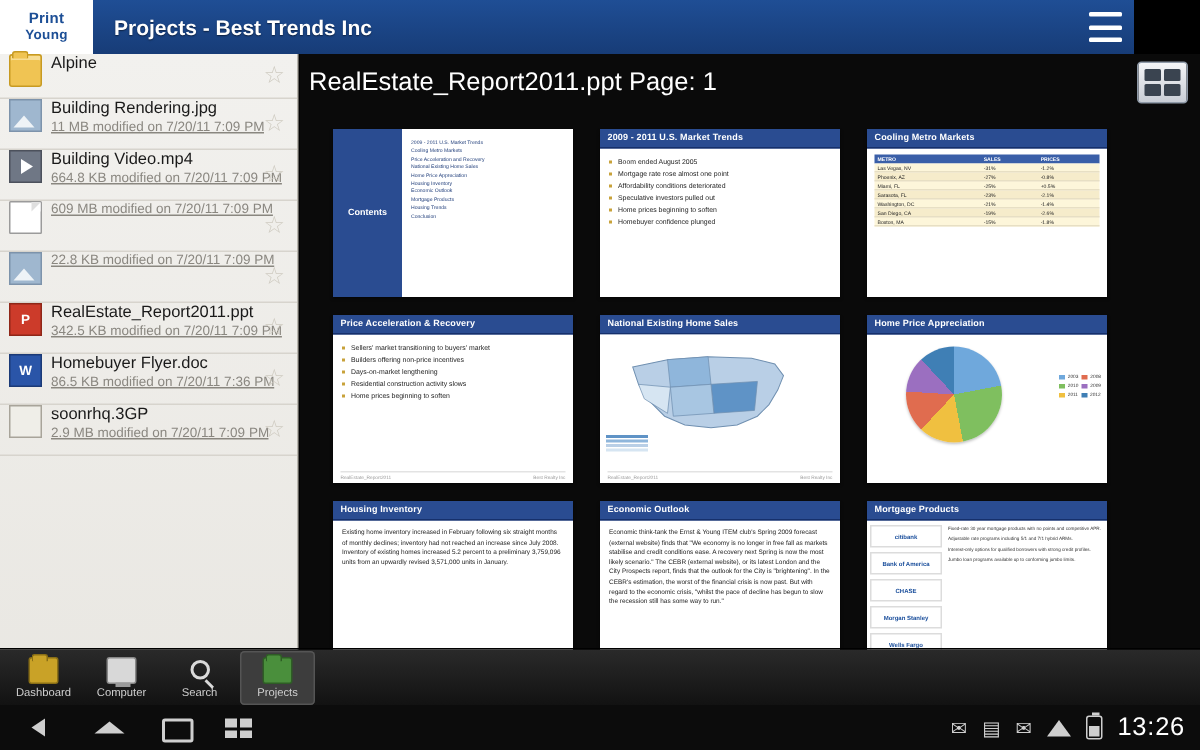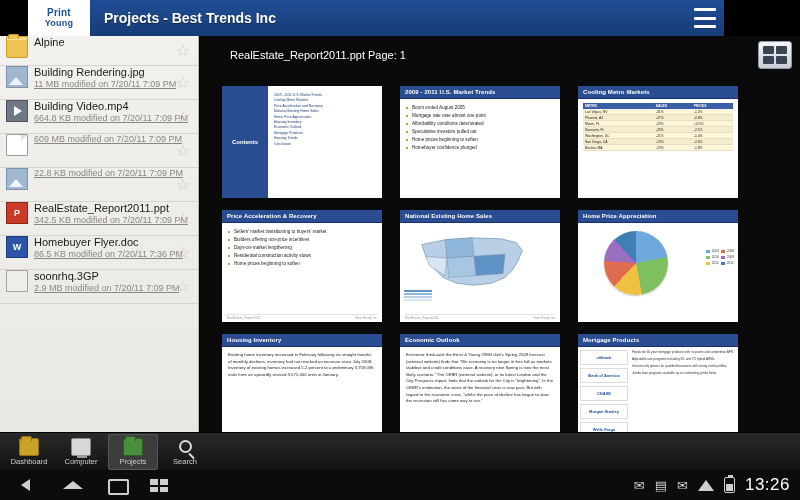--- a/index.html
+++ b/index.html
@@ -6,23 +6,23 @@
   html, body {
     width: 800px; height: 500px;
     background: #000;
     font-family: "Liberation Sans", sans-serif;
     overflow: hidden;
   }
   #app { position: relative; width: 800px; height: 500px; background: #000; }
 
   
   .topbar {
-    position: absolute; left: 0; top: 0; width: 696px; height: 36px;
+    position: absolute; left: 0; top: 0; width: 756px; height: 36px;
     background: linear-gradient(#1f4e95, #173c77);
-    display: flex; align-items: center; margin-left: 28px;
+    display: flex; align-items: center;
   }
   .logo {
     width: 62px; height: 36px; background: #fff; color: #1d4f96;
     display: flex; flex-direction: column; align-items: center; justify-content: center;
     font-size: 9px; font-weight: bold; line-height: 10px; letter-spacing: .2px;
   }
   .logo .l1 { font-size: 10px; }
   .logo .l2 { font-size: 9px; }
   .topbar-title {
     color: #fff; font-size: 14px; font-weight: bold; margin-left: 14px;
@@ -92,21 +92,21 @@
 
   
   .content {
     position: absolute; left: 200px; top: 36px; width: 600px; height: 432px;
     background: #0a0a0a;
   }
   .doc-header {
     height: 38px; display: flex; align-items: center; justify-content: space-between;
     padding: 0 8px 0 6px;
   }
-  .doc-title { color: #fff; font-size: 11px; margin-left: 24px; }
+  .doc-title { color: #fff; font-size: 17px; }
   .grid-btn {
     width: 34px; height: 28px; border: 1px solid #8f9aa8; border-radius: 3px;
     background: linear-gradient(#f4f5f7, #c9ced6);
     display: grid; grid-template-columns: 1fr 1fr; grid-template-rows: 1fr 1fr;
     gap: 2px; padding: 4px;
   }
   .grid-btn span { background: #3a4450; border-radius: 1px; display: block; }
 
   
   .slides {
@@ -586,29 +586,29 @@
 
   <div class="dock">
     <div class="dock-item">
       <div class="dock-ico di-dash"></div>
       <span>Dashboard</span>
     </div>
     <div class="dock-item">
       <div class="dock-ico di-comp"></div>
       <span>Computer</span>
     </div>
+    <div class="dock-item">
+      <div class="dock-ico">
+          <div class="di-search"></div>
+        </div>
+      <span>Search</span>
+    </div>
     <div class="dock-item active">
       <div class="dock-ico di-proj"></div>
       <span>Projects</span>
-    </div>
-    <div class="dock-item">
-      <div class="dock-ico">
-          <div class="di-search"></div>
-        </div>
-      <span>Search</span>
     </div>
   </div>
 
   <div class="sysbar">
     <div class="nav-keys">
       <div class="key key-back"></div>
       <div class="key key-home"></div>
       <div class="key key-recent"></div>
       <div class="key">
         <div class="key-grid">

